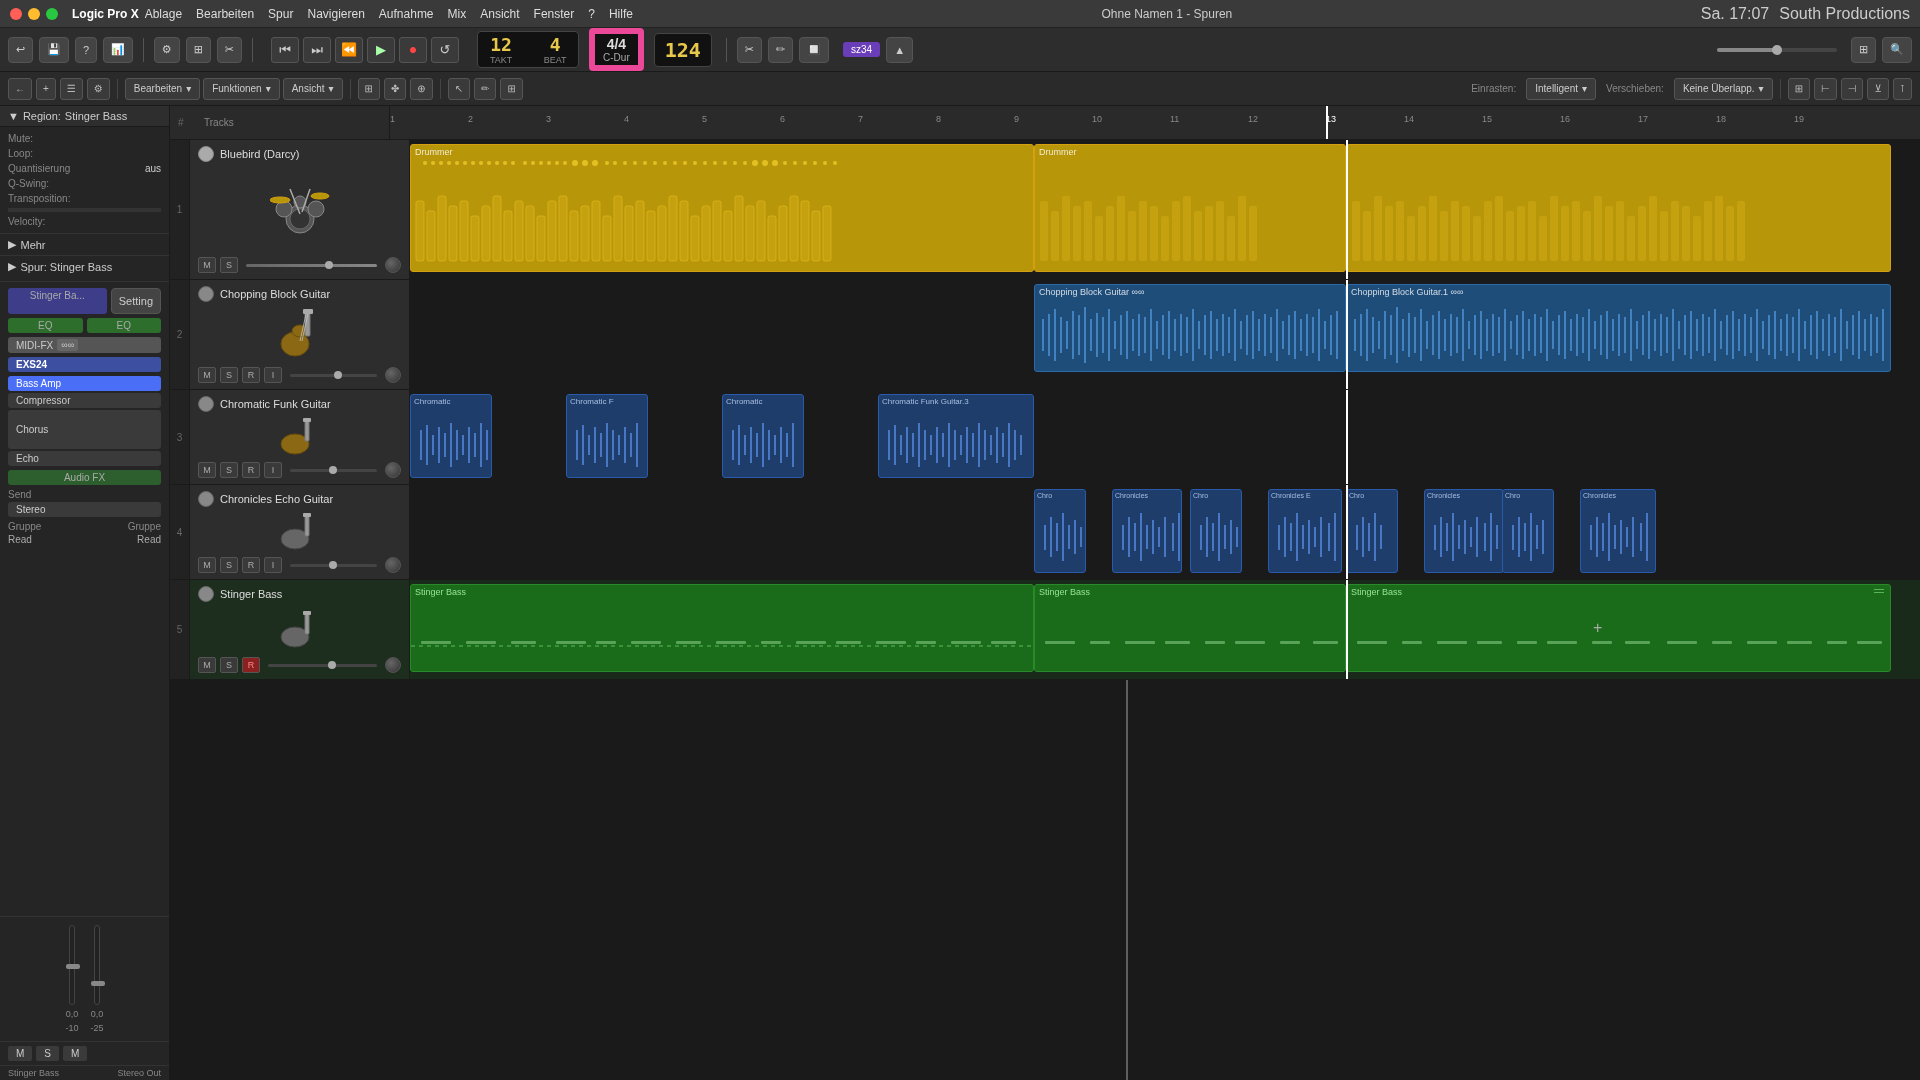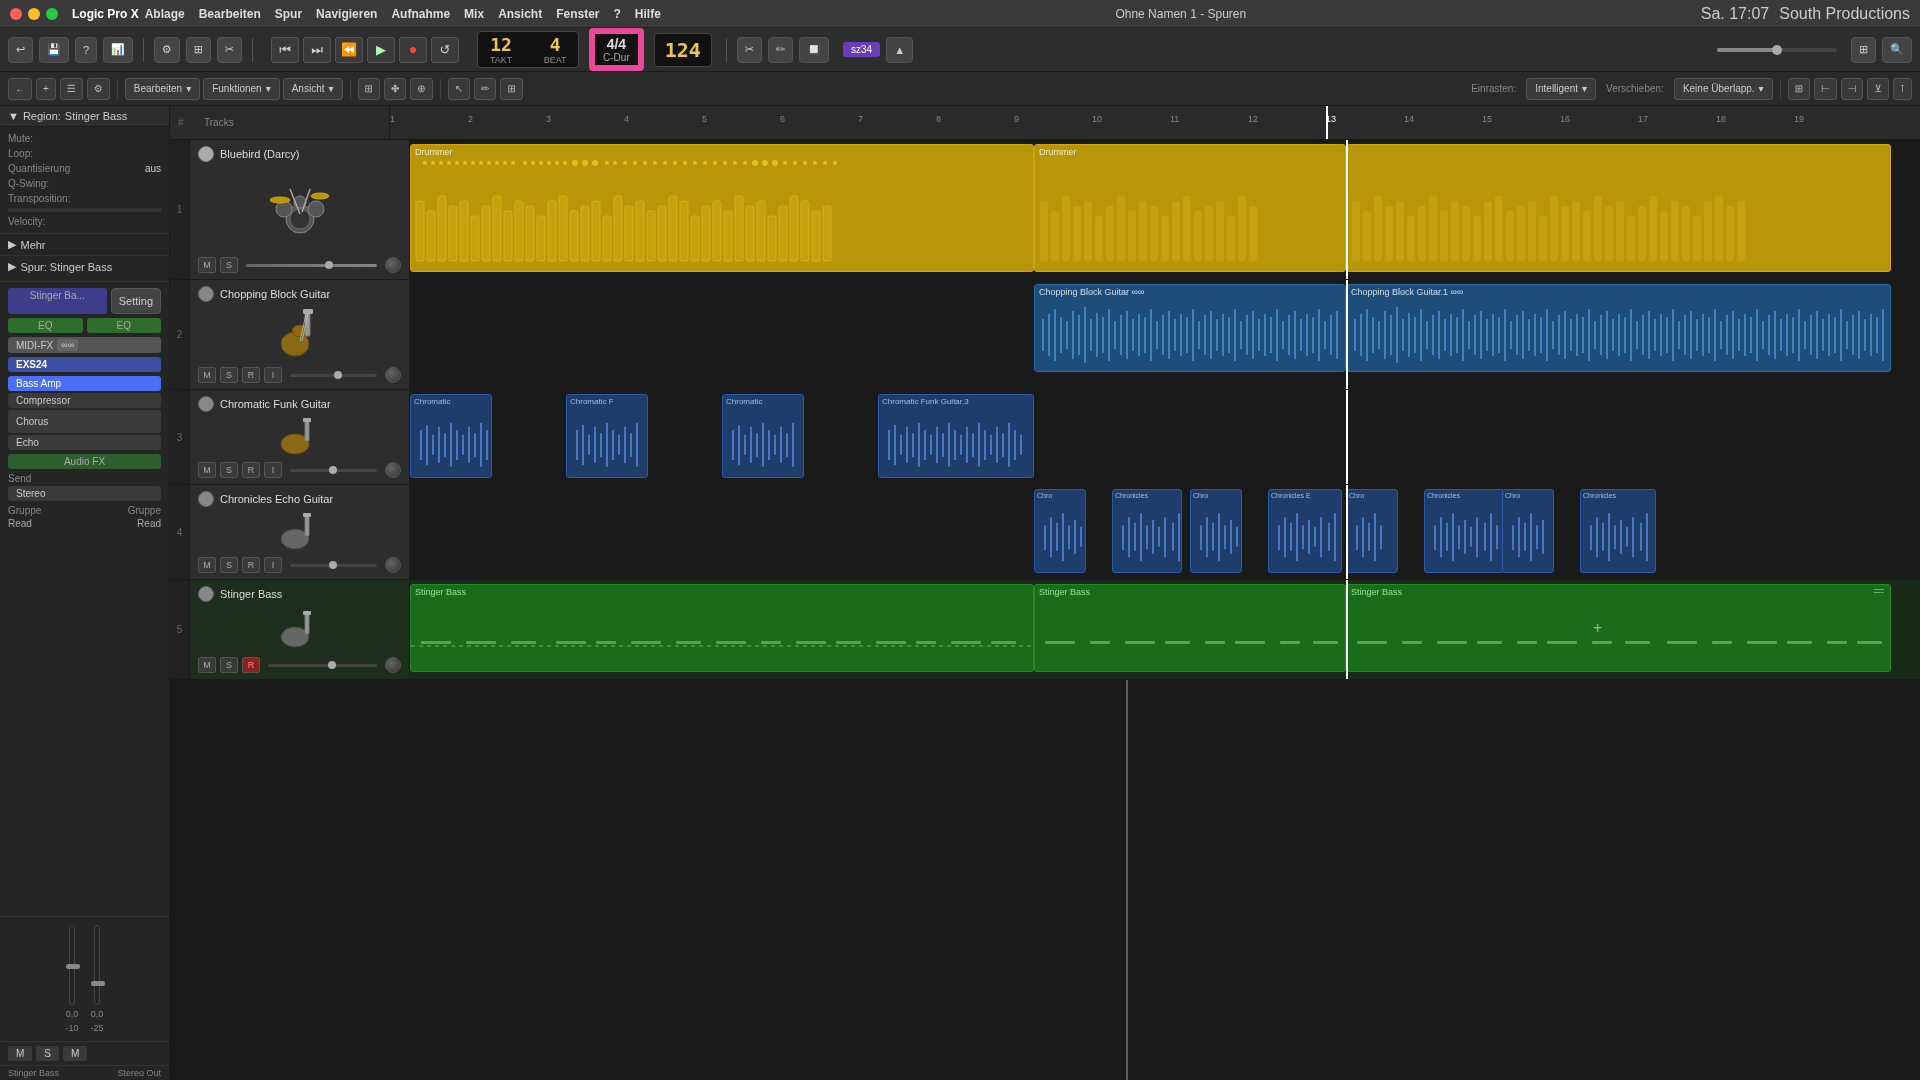--- a/index.html
+++ b/index.html
@@ -22,21 +22,21 @@
       justify-content: space-between;
       padding: 0 10px;
       border-bottom: 1px solid #222;
     }
     .titlebar-left { display: flex; align-items: center; gap: 6px; }
     .traffic-light { width: 12px; height: 12px; border-radius: 50%; cursor: pointer; }
     .tl-red { background: #ff5f57; }
     .tl-yellow { background: #febc2e; }
     .tl-green { background: #28c840; }
     .app-name { font-size: 12px; font-weight: bold; color: #fff; margin-left: 8px; }
-    .menu-items { display: flex; gap: 14px; font-size: 12px; color: #ddd; font-weight: bold; }
+    .menu-items { display: flex; gap: 14px; font-size: 12px; color: #ddd; }
     .menu-item { cursor: pointer; }
     .titlebar-center { font-size: 12px; color: #ccc; }
     .titlebar-right { display: flex; align-items: center; gap: 10px; font-size: 16px; color: #ccc; justify-content: space-between; }
 
     
     #toolbar {
       height: 44px;
       background: #2d2d2d;
       display: flex;
       align-items: center;
@@ -488,21 +488,21 @@
         <div style="background:#2d6e2d; border-radius:3px; padding:2px 8px; font-size:10px; color:#aaa; cursor:pointer; flex:1; text-align:center;">EQ</div>
         <div style="background:#2d6e2d; border-radius:3px; padding:2px 8px; font-size:10px; color:#aaa; cursor:pointer; flex:1; text-align:center;">EQ</div>
       </div>
       <div style="background:#555; border-radius:3px; padding:2px 8px; font-size:10px; color:#ccc; cursor:pointer; margin-bottom:4px; display:flex; align-items:center; gap:4px;">
         <span>MIDI-FX</span>
         <span style="background:#666; padding:1px 4px; border-radius:2px; font-size:9px;">∞∞</span>
       </div>
       <div style="background:#3d4fa0; border-radius:3px; padding:2px 8px; font-size:10px; color:#fff; cursor:pointer; margin-bottom:4px; font-weight:bold;">EXS24</div>
       <div style="background:#4a6ef5; border-radius:3px; padding:2px 8px; font-size:10px; color:#fff; cursor:pointer; margin-bottom:2px;">Bass Amp</div>
       <div style="background:#3a3a3a; border-radius:3px; padding:2px 8px; font-size:10px; color:#ccc; cursor:pointer; margin-bottom:2px;">Compressor</div>
-      <div style="background:#3a3a3a; border-radius:3px; padding:6px 8px; font-size:10px; color:#ccc; cursor:pointer; margin-bottom:2px;">Chorus</div>
+      <div style="background:#3a3a3a; border-radius:3px; padding:14px 8px; font-size:10px; color:#ccc; cursor:pointer; margin-bottom:2px;">Chorus</div>
       <div style="background:#3a3a3a; border-radius:3px; padding:2px 8px; font-size:10px; color:#ccc; cursor:pointer; margin-bottom:4px;">Echo</div>
       <div style="background:#2d5e2d; border-radius:3px; padding:2px 4px; font-size:10px; color:#aaa; cursor:pointer; margin-bottom:4px; text-align:center;">Audio FX</div>
 
       <div style="font-size:10px; color:#888; margin:4px 0 2px;">Send</div>
       <div style="background:#3a3a3a; border-radius:3px; padding:2px 8px; font-size:10px; color:#ccc; cursor:pointer; margin-bottom:4px;">Stereo</div>
 
       <div style="display:flex; justify-content:space-between; font-size:10px; color:#888; margin:2px 0;">
         <span>Gruppe</span>
         <span>Gruppe</span>
       </div>

